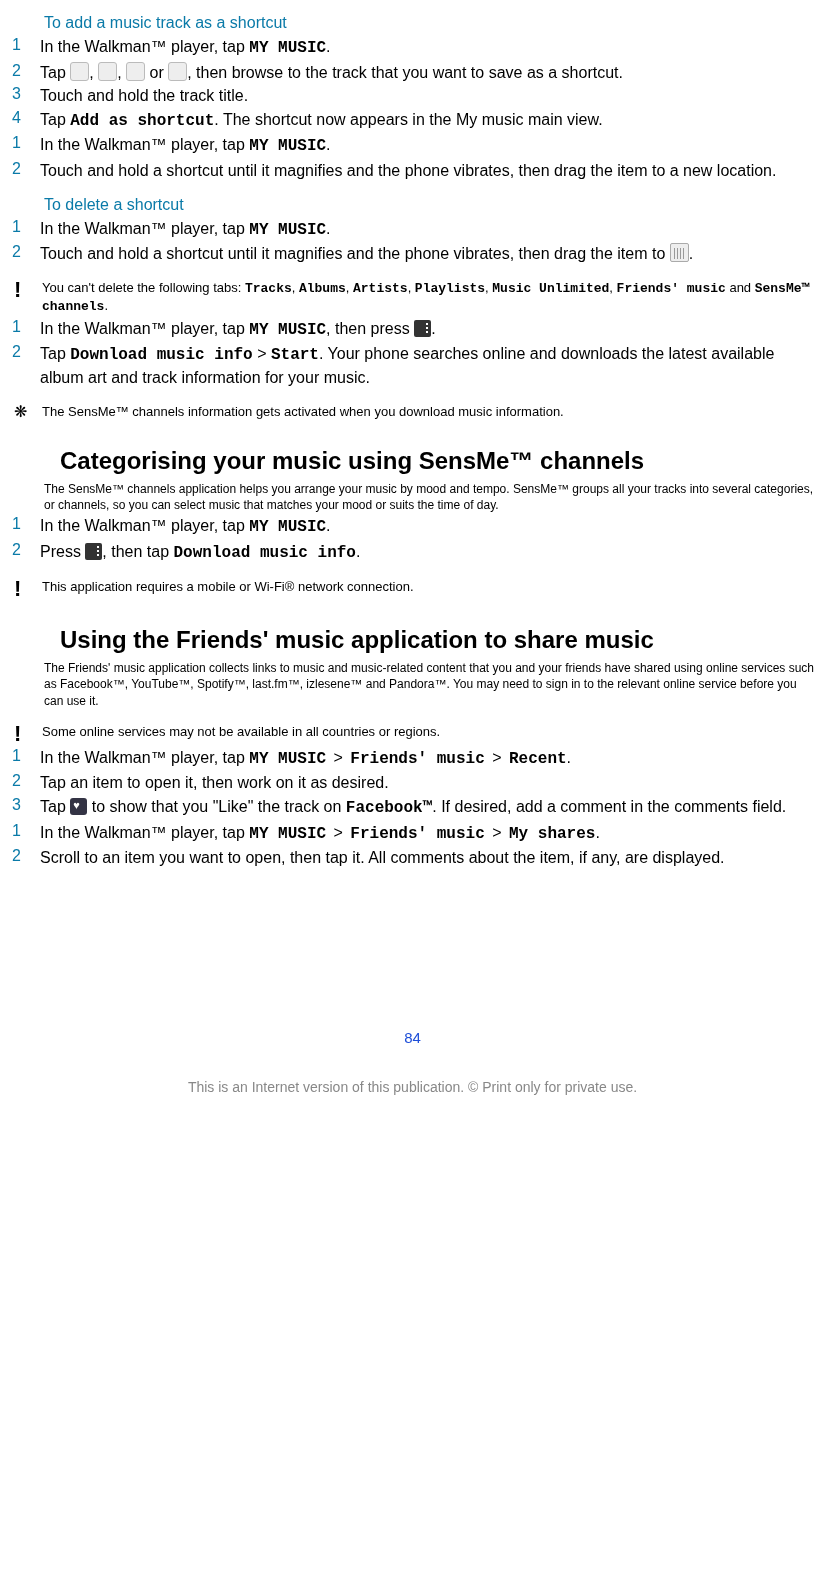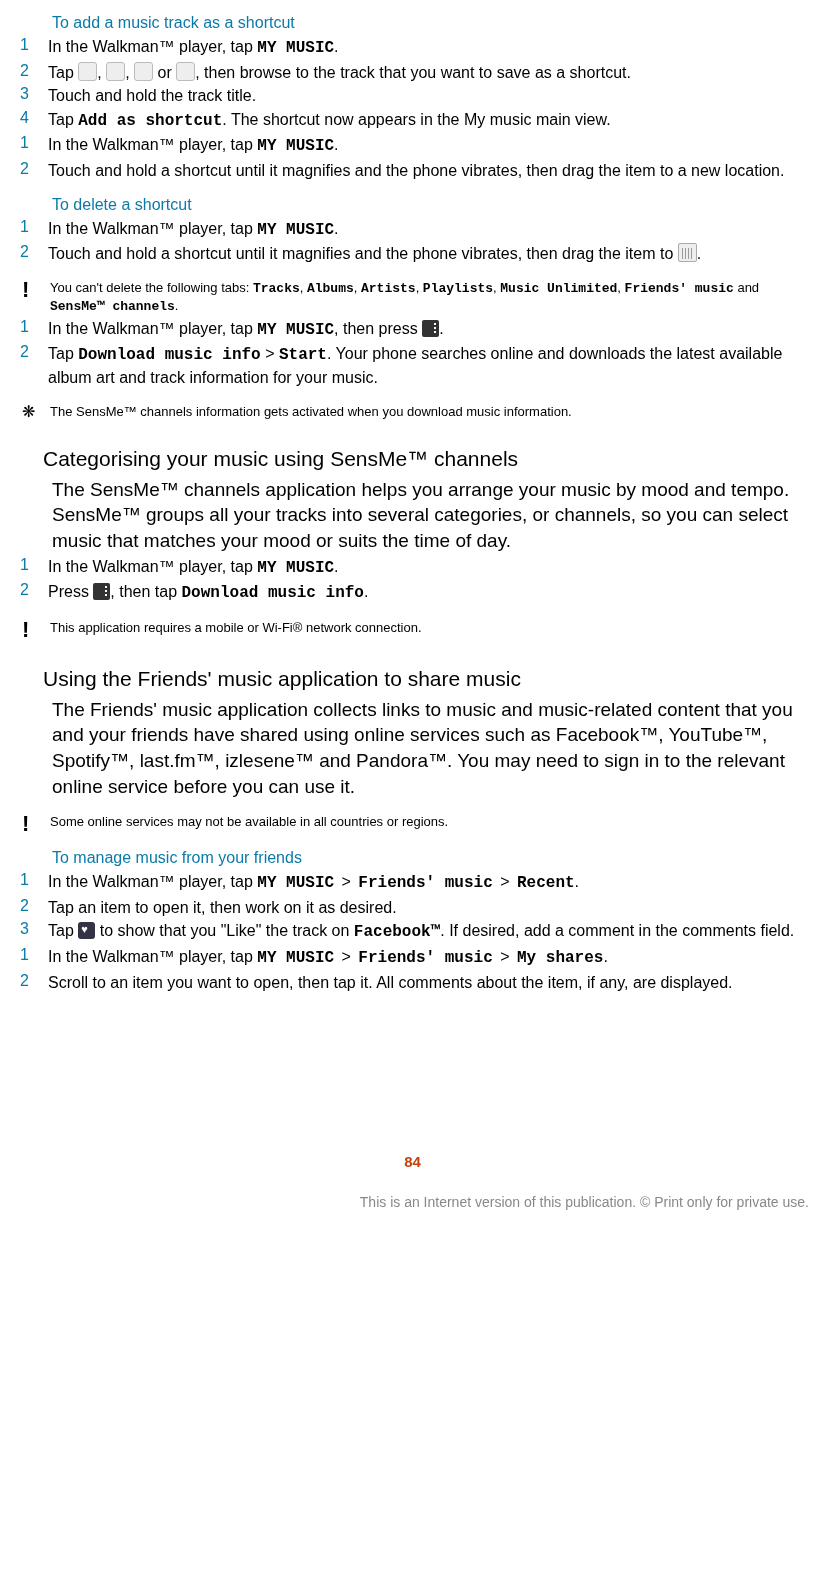--- a/index.html
+++ b/index.html
@@ -4,21 +4,21 @@
 <style>
   body {
     margin: 0;
     padding: 0;
     font-family: Arial, Helvetica, sans-serif;
     background: #fff;
     color: #000;
     width: 825px;
   }
   .page {
-    padding: 0 16px;
+    padding: 0 8px;
     box-sizing: border-box;
   }
   .section-title {
     color: #0a7aa8;
     font-size: 16px;
     font-weight: normal;
     margin: 14px 0 4px 36px;
   }
   .step {
     display: flex;
@@ -90,44 +90,42 @@
     font-weight: bold;
     font-size: 22px;
     line-height: 1;
     color: #000;
   }
   .bulb-icon {
     font-size: 16px;
     line-height: 1;
   }
   .h2 {
-    font-size: 21px;
-    font-weight: normal;
-    margin: 26px 0 6px 27px;
+    font-size: 24px;
+    font-weight: bold;
+    margin: 26px 0 6px 52px;
   }
   .para {
-    font-size: 19px;
+    font-size: 12px;
     line-height: 1.35;
     margin: 0 0 0 36px;
   }
   .footer {
     text-align: center;
     margin-top: 160px;
   }
   .pagenum {
-    color: #c2410c;
+    color: #1d4ed8;
     font-size: 15px;
-    margin-bottom: 24px;
-    font-weight: bold;
+    margin-bottom: 33px;
   }
   .disclaimer {
     color: #888;
     font-size: 14px;
     margin-bottom: 18px;
-    text-align: right;
   }
   .gt { margin: 0 3px; }
 </style>
 </head>
 <body>
 
 <div class="page">
 
   <div class="section-title">To add a music track as a shortcut</div>
 
@@ -226,21 +224,20 @@
   </div>
 
   <div class="h2">Using the Friends' music application to share music</div>
   <div class="para">The Friends' music application collects links to music and music-related content that you and your friends have shared using online services such as Facebook™, YouTube™, Spotify™, last.fm™, izlesene™ and Pandora™. You may need to sign in to the relevant online service before you can use it.</div>
 
   <div class="note">
     <div class="note-icon-cell"><span class="excl-icon">!</span></div>
     <div class="note-text">Some online services may not be available in all countries or regions.</div>
   </div>
 
-  <div class="section-title">To manage music from your friends</div>
   <div class="step">
     <div class="step-num">1</div>
     <div class="step-text">
       <span>In the Walkman™ player, tap </span><span class="bold">MY MUSIC</span><span class="gt"> &gt; </span><span class="bold">Friends' music</span><span class="gt"> &gt; </span><span class="bold">Recent</span><span>.</span>
     </div>
   </div>
   <div class="step">
     <div class="step-num">2</div>
     <div class="step-text">Tap an item to open it, then work on it as desired.</div>
   </div>

